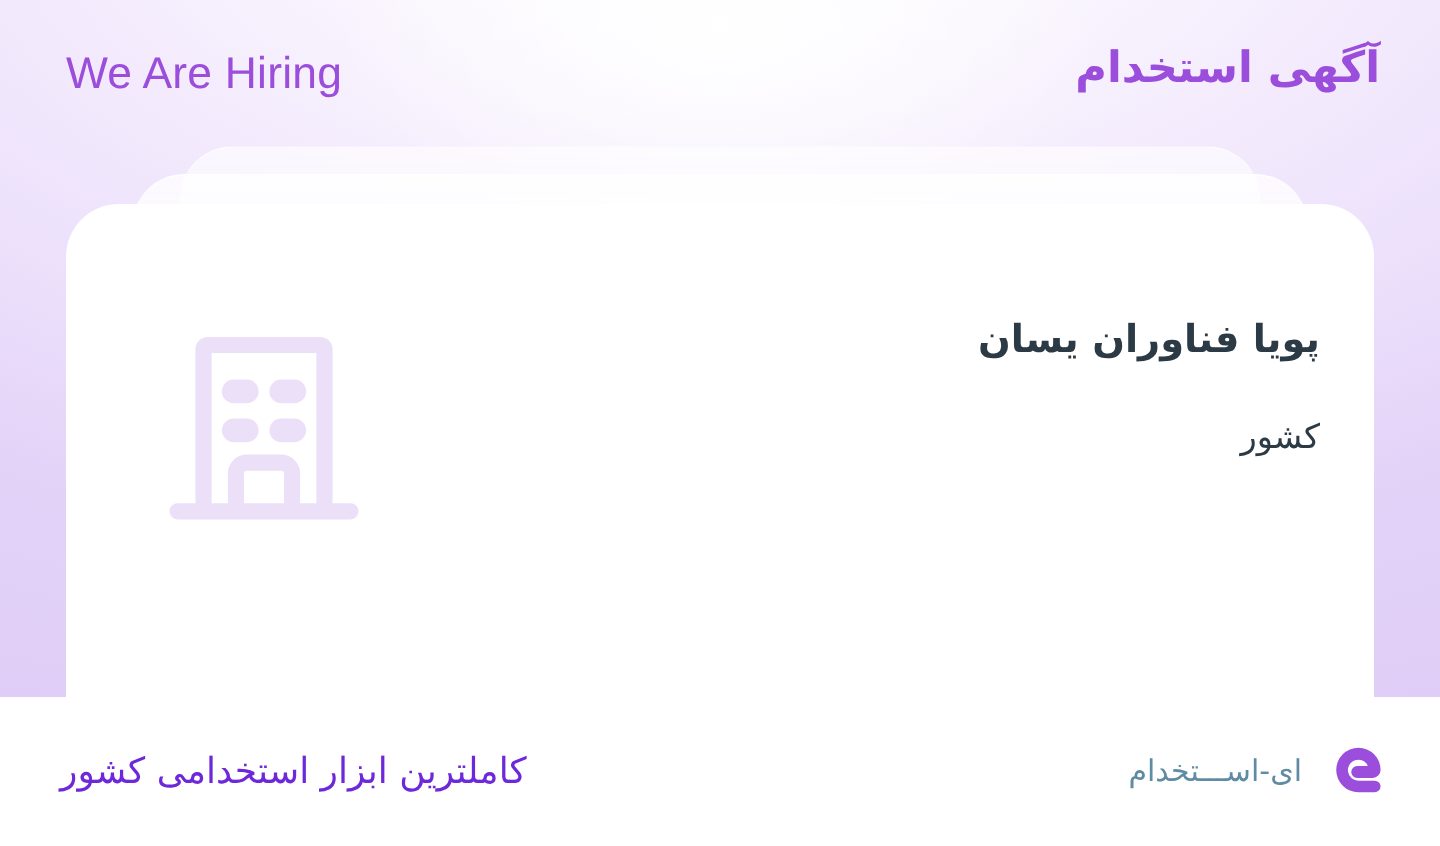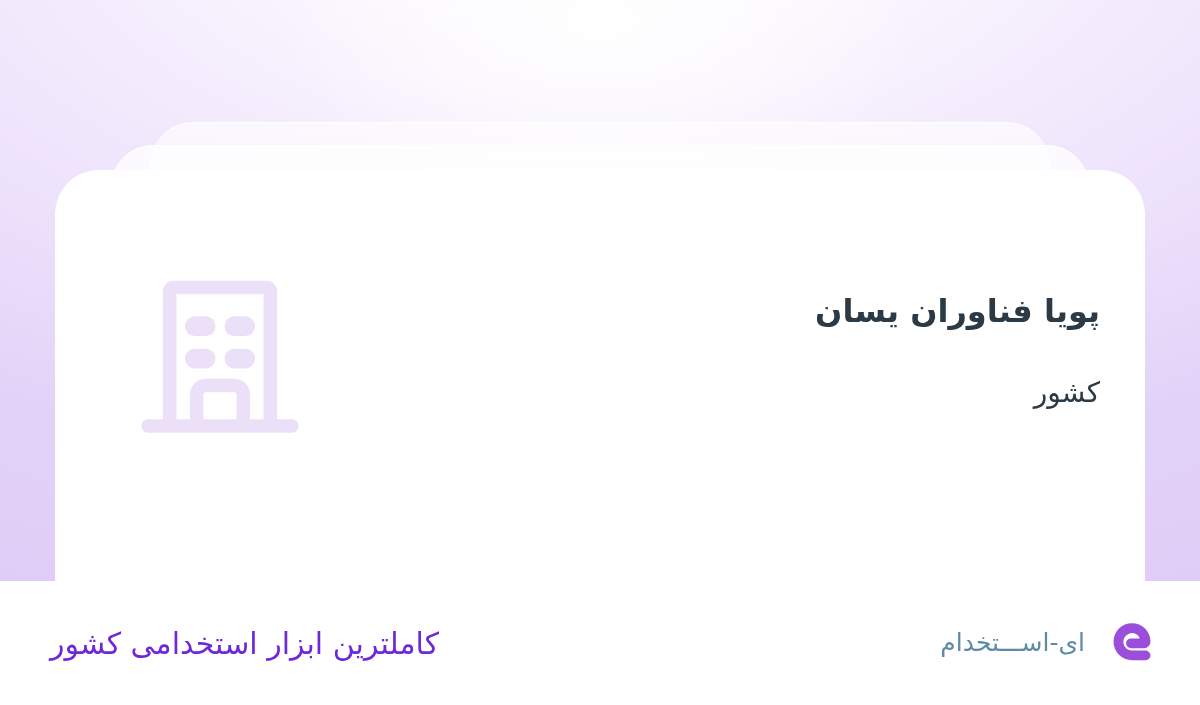--- a/index.html
+++ b/index.html
@@ -161,21 +161,21 @@
     font-weight: 700;
     line-height: 1.25;
     margin: 0;
     font-family: "DejaVu Sans", sans-serif;
     white-space: nowrap;
   }
   .company-name {
     color: #2b3a45;
     font-size: 32px;
     font-weight: 700;
-    margin: 59px 0 0 0;
+    margin: 30px 0 0 0;
     line-height: 1.3;
     font-family: "DejaVu Sans", sans-serif;
     white-space: nowrap;
   }
   .job-location {
     color: #2b3a45;
     font-size: 28px;
     font-weight: 400;
     margin: 42px 0 0 0;
     line-height: 1.3;
@@ -246,20 +246,24 @@
     height: 66px;
   }
 </style>
 </head>
 <body>
 
 <div class="canvas">
 
   <div class="stage"></div>
 
+  <div class="header">
+    <div class="header-left">We Are Hiring</div>
+    <div class="header-right">آگهی استخدام</div>
+  </div>
 
   <div class="card-stack">
     <div class="card card-back"></div>
     <div class="card card-mid"></div>
     <div class="card card-front"></div>
   </div>
 
   <div class="card-content">
 
     <div class="company-icon">

